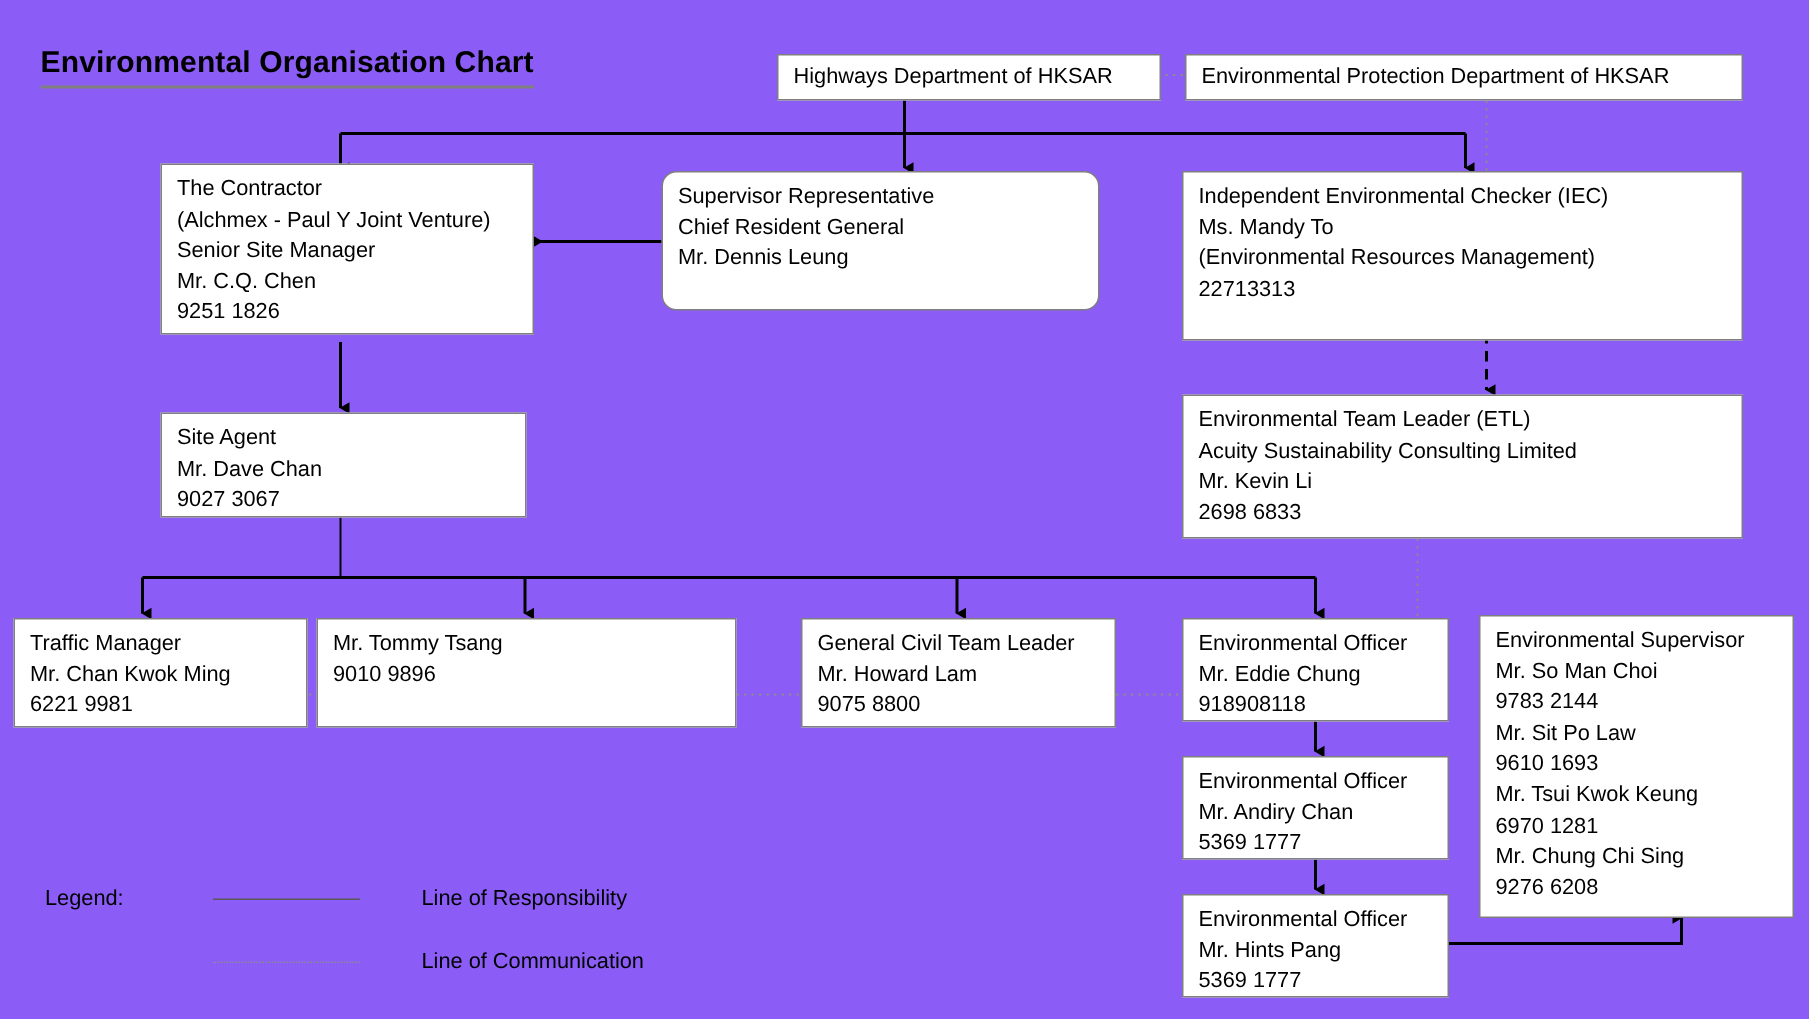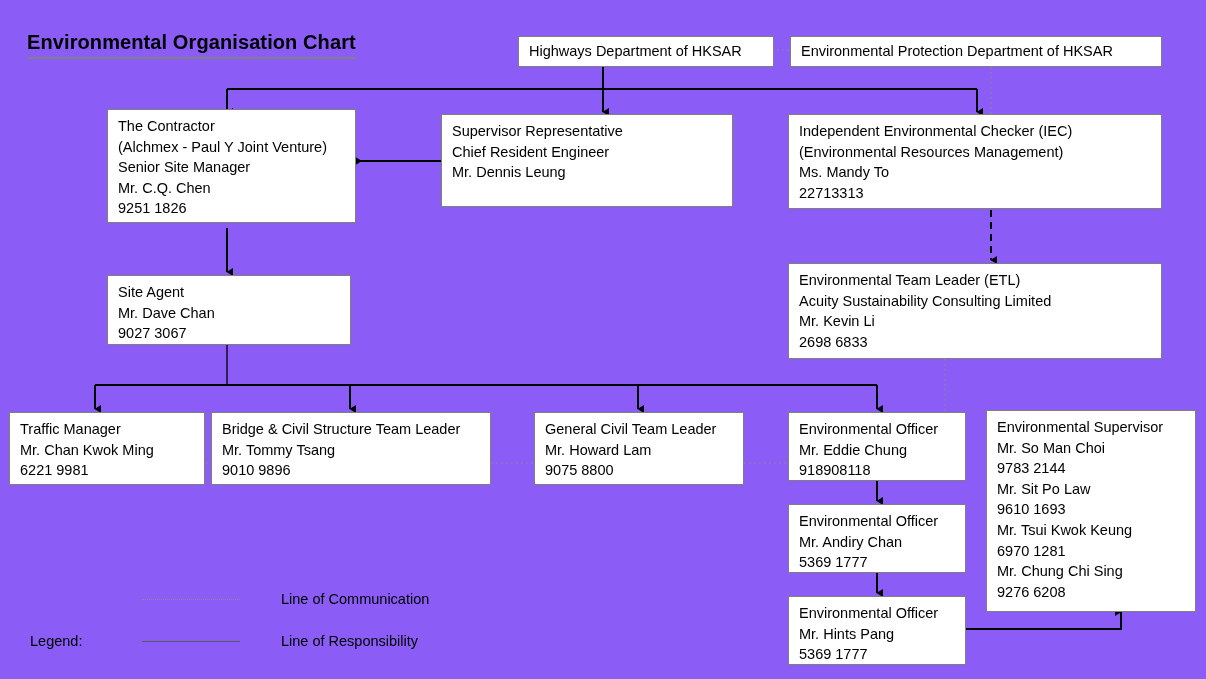--- a/index.html
+++ b/index.html
@@ -154,30 +154,30 @@
   </div>
 
   <div class="node-box" style="left:107px; top:109px; width:249px; height:114px;">
     <span class="line">The Contractor</span>
     <span class="line">(Alchmex - Paul Y Joint Venture)</span>
     <span class="line">Senior Site Manager</span>
     <span class="line">Mr. C.Q. Chen</span>
     <span class="line">9251 1826</span>
   </div>
 
-  <div class="node-box" style="left:441px; top:114px; width:292px; height:93px;">
+  <div class="node-box" style="left:441px; top:114px; width:292px; height:93px;border-radius:10px;">
     <span class="line">Supervisor Representative</span>
-    <span class="line">Chief Resident Engineer</span>
+    <span class="line">Chief Resident General</span>
     <span class="line">Mr. Dennis Leung</span>
   </div>
 
-  <div class="node-box" style="left:788px; top:114px; width:374px; height:95px;">
+  <div class="node-box" style="left:788px; top:114px; width:374px; height:113px;">
     <span class="line">Independent Environmental Checker (IEC)</span>
+    <span class="line">Ms. Mandy To</span>
     <span class="line">(Environmental Resources Management)</span>
-    <span class="line">Ms. Mandy To</span>
     <span class="line">22713313</span>
   </div>
 
   <div class="node-box" style="left:107px; top:275px; width:244px; height:70px;">
     <span class="line">Site Agent</span>
     <span class="line">Mr. Dave Chan</span>
     <span class="line">9027 3067</span>
   </div>
 
   <div class="node-box" style="left:788px; top:263px; width:374px; height:96px;">
@@ -187,21 +187,20 @@
     <span class="line">2698 6833</span>
   </div>
 
   <div class="node-box" style="left:9px; top:412px; width:196px; height:73px;">
     <span class="line">Traffic Manager</span>
     <span class="line">Mr. Chan Kwok Ming</span>
     <span class="line">6221 9981</span>
   </div>
 
   <div class="node-box" style="left:211px; top:412px; width:280px; height:73px;">
-    <span class="line">Bridge &amp; Civil Structure Team Leader</span>
     <span class="line">Mr. Tommy Tsang</span>
     <span class="line">9010 9896</span>
   </div>
 
   <div class="node-box" style="left:534px; top:412px; width:210px; height:73px;">
     <span class="line">General Civil Team Leader</span>
     <span class="line">Mr. Howard Lam</span>
     <span class="line">9075 8800</span>
   </div>
 
@@ -230,28 +229,28 @@
   </div>
 
   <div class="node-box" style="left:788px; top:596px; width:178px; height:69px;">
     <span class="line">Environmental Officer</span>
     <span class="line">Mr. Hints Pang</span>
     <span class="line">5369 1777</span>
   </div>
 
   <div id="legend">
     <div class="legend-row">
+      <span class="legend-label">Legend:</span>
+      <span class="legend-sample">
+        <span class="solid-swatch"></span>
+      </span>
+      <span class="legend-text">Line of Responsibility</span>
+    </div>
+    <div class="legend-row">
       <span class="legend-label"></span>
       <span class="legend-sample">
         <span class="dotted-swatch"></span>
       </span>
       <span class="legend-text">Line of Communication</span>
     </div>
-    <div class="legend-row">
-      <span class="legend-label">Legend:</span>
-      <span class="legend-sample">
-        <span class="solid-swatch"></span>
-      </span>
-      <span class="legend-text">Line of Responsibility</span>
-    </div>
   </div>
 
 </div>
 
 </body></html>

